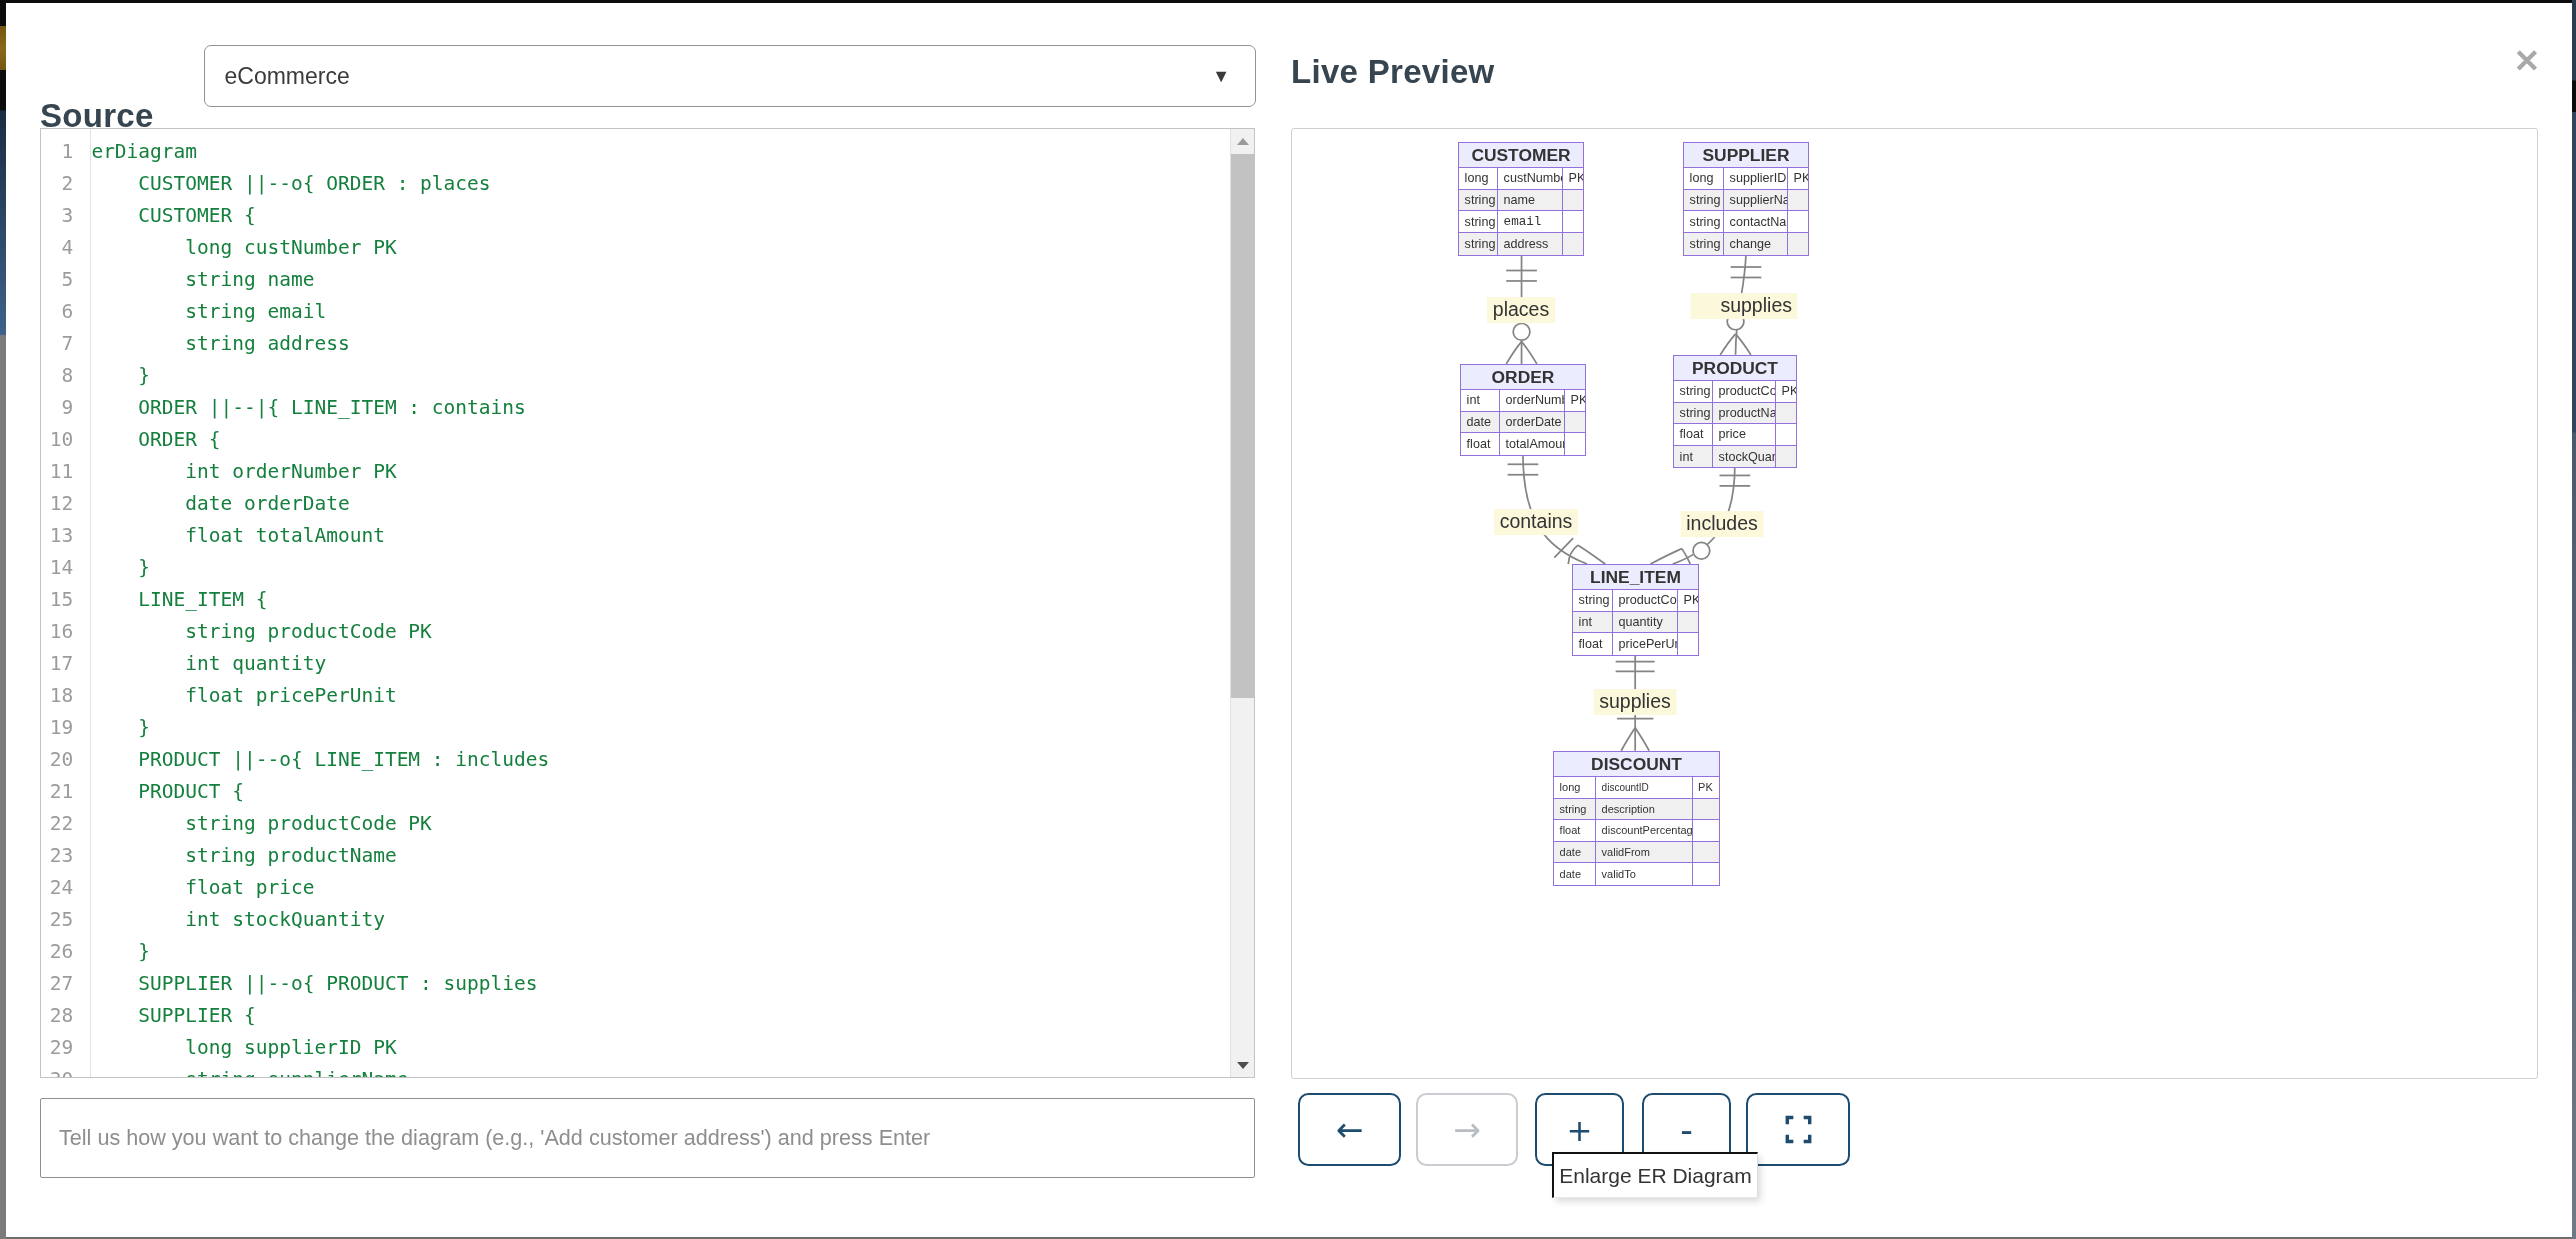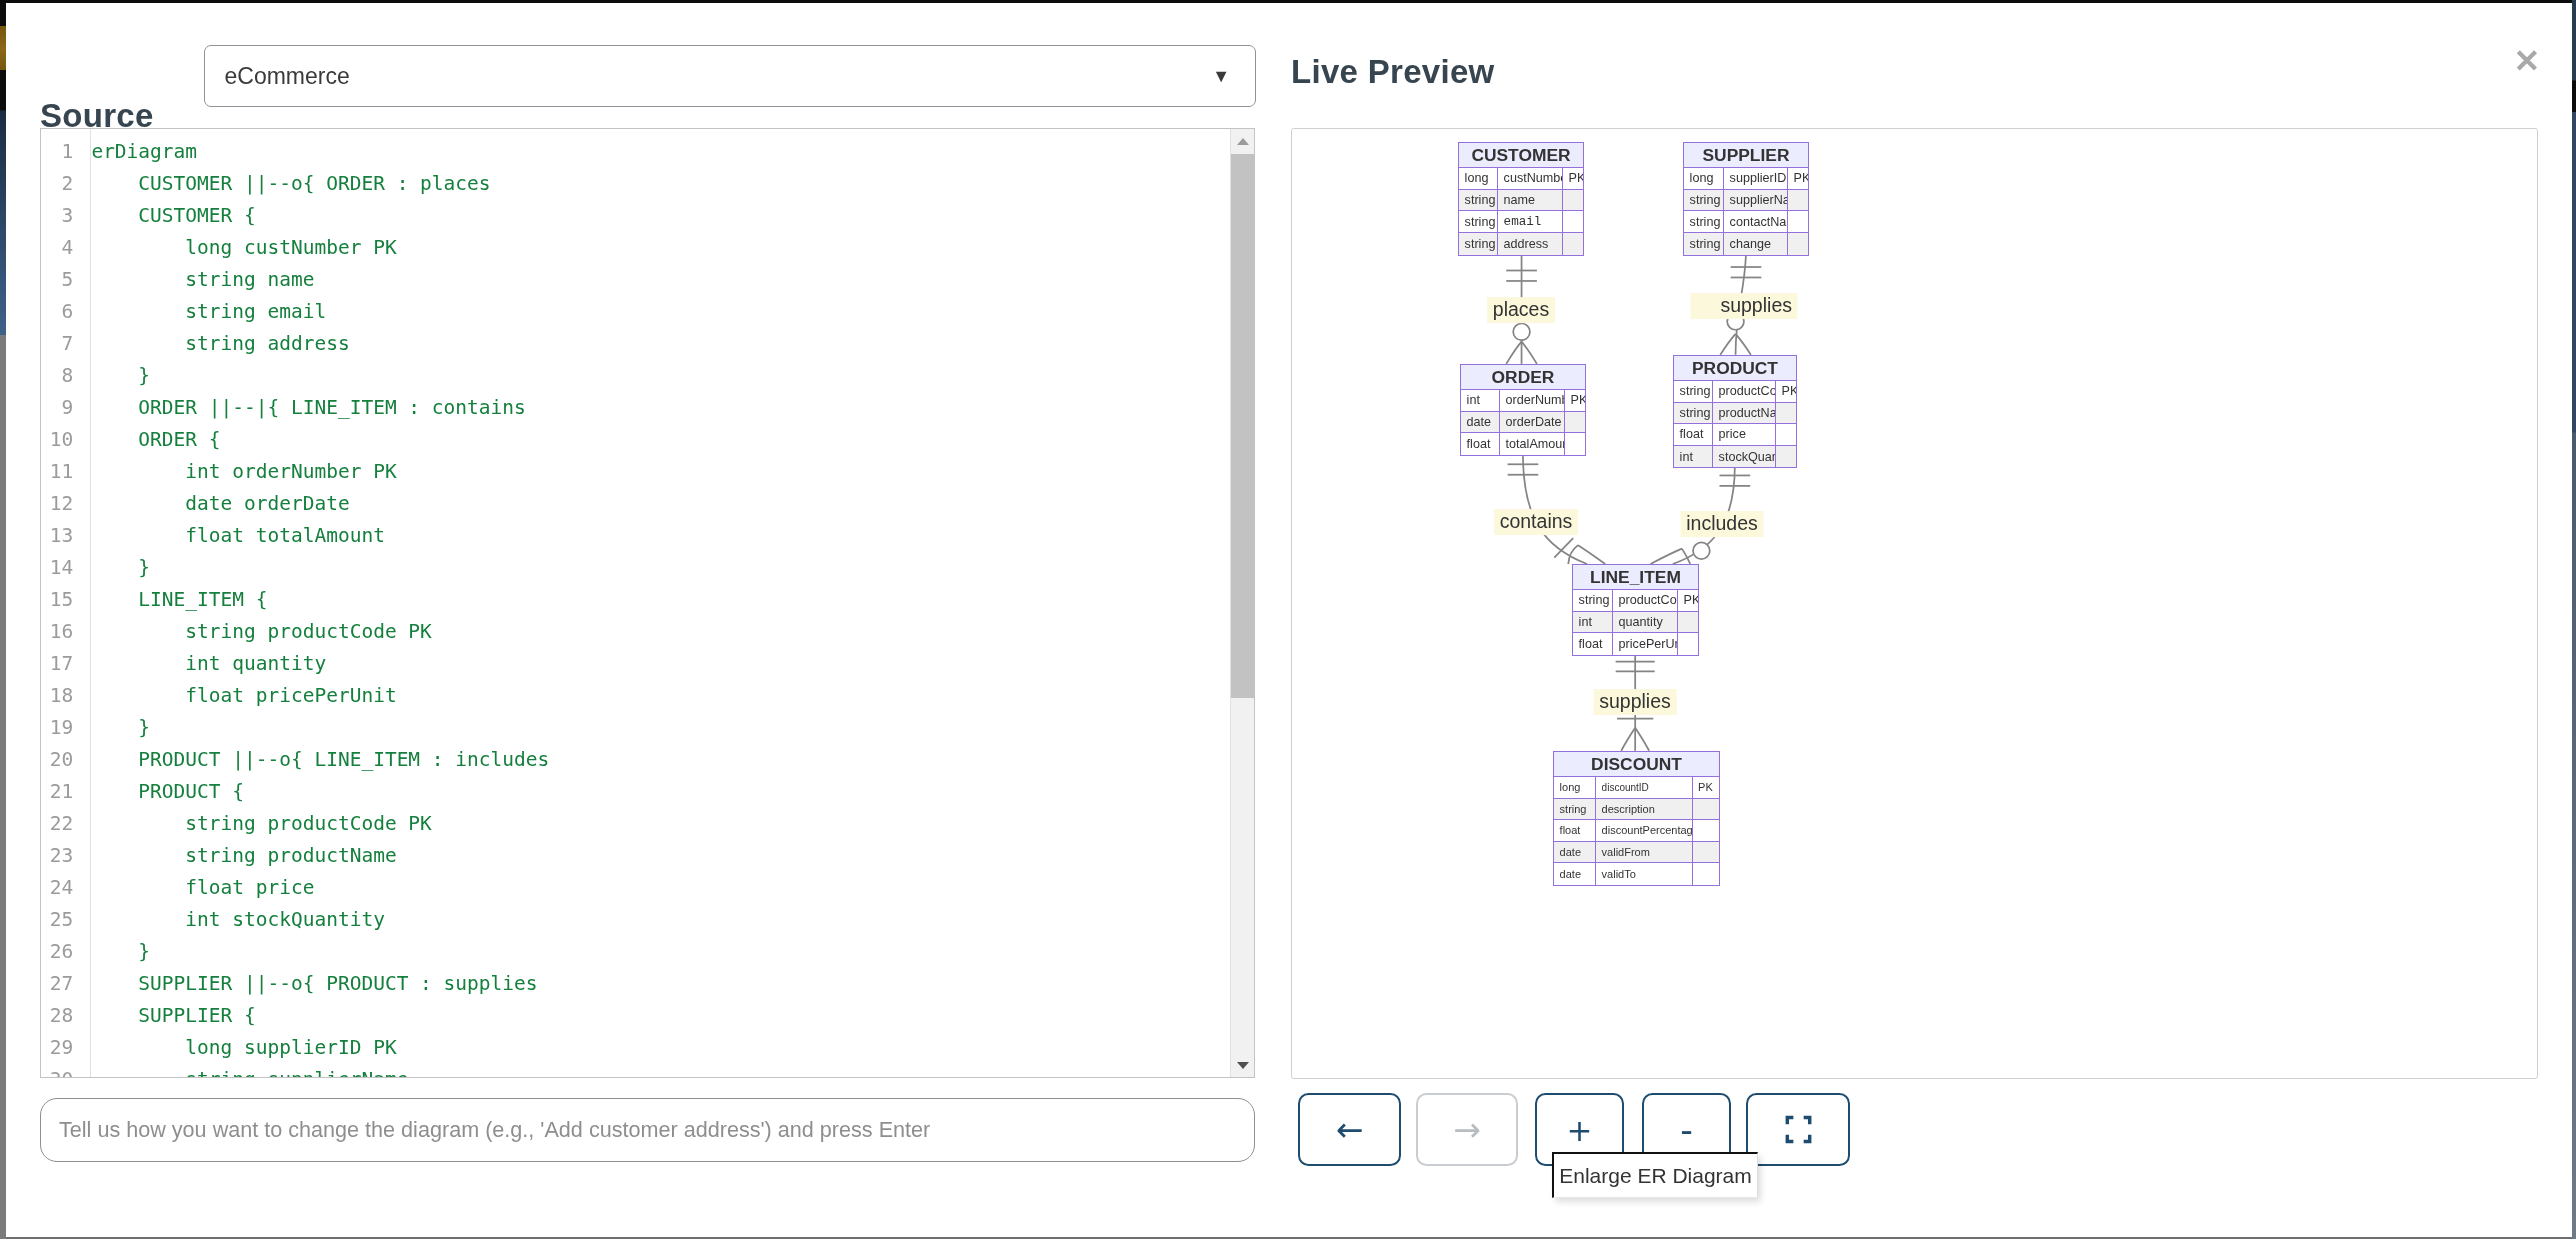--- a/index.html
+++ b/index.html
@@ -38,22 +38,22 @@
   .cl .ct{color:#15803d;padding-left:8.4px;}
   .scrollbar{position:absolute;right:0;top:0;width:24px;height:100%;background:#f1f1f1;border-left:0.7px solid #e0e0e0;}
   .sb-btn{position:absolute;left:0;width:24px;height:24px;display:flex;align-items:center;justify-content:center;}
   .sb-btn.up{top:0;}
   .sb-btn.down{bottom:0;}
   .tri-up{width:0;height:0;border-left:6.3px solid transparent;border-right:6.3px solid transparent;border-bottom:7.7px solid #9a9a9a;}
   .tri-down{width:0;height:0;border-left:6.3px solid transparent;border-right:6.3px solid transparent;border-top:7.7px solid #4f4f4f;}
   .sb-thumb{position:absolute;left:0;top:25px;width:24px;height:544px;background:#c2c2c2;}
 
   
-  .prompt{position:absolute;left:40px;top:1098px;width:1215px;height:64px;border:1.4px solid #8f8f8f;
-          border-radius:17px;padding:0 18px;font-size:21.6px;color:#333;font-family:"Liberation Sans",sans-serif;outline:none;}
+  .prompt{position:absolute;left:40px;top:1098px;width:1215px;height:80px;border:1.4px solid #8f8f8f;
+          border-radius:2px;padding:0 18px;font-size:21.6px;color:#333;font-family:"Liberation Sans",sans-serif;outline:none;}
   .prompt::placeholder{color:#8e8e8e;opacity:1;}
 
   
   .close-x{position:absolute;left:2509px;top:43px;width:36px;height:36px;font-size:32px;font-weight:bold;
            color:#a9a9a9;display:flex;align-items:center;justify-content:center;cursor:pointer;}
   .preview-box{position:absolute;left:1291px;top:128px;width:1247px;height:951px;border:1.4px solid #cfcfcf;
                border-radius:2.8px;background:#fff;overflow:hidden;}
   .dlayer{position:absolute;left:0;top:0;width:1244px;height:948px;}
   .rel-svg{position:absolute;left:0;top:0;}
   .rel-svg path{stroke:#848484;stroke-width:2.5;fill:none;}

